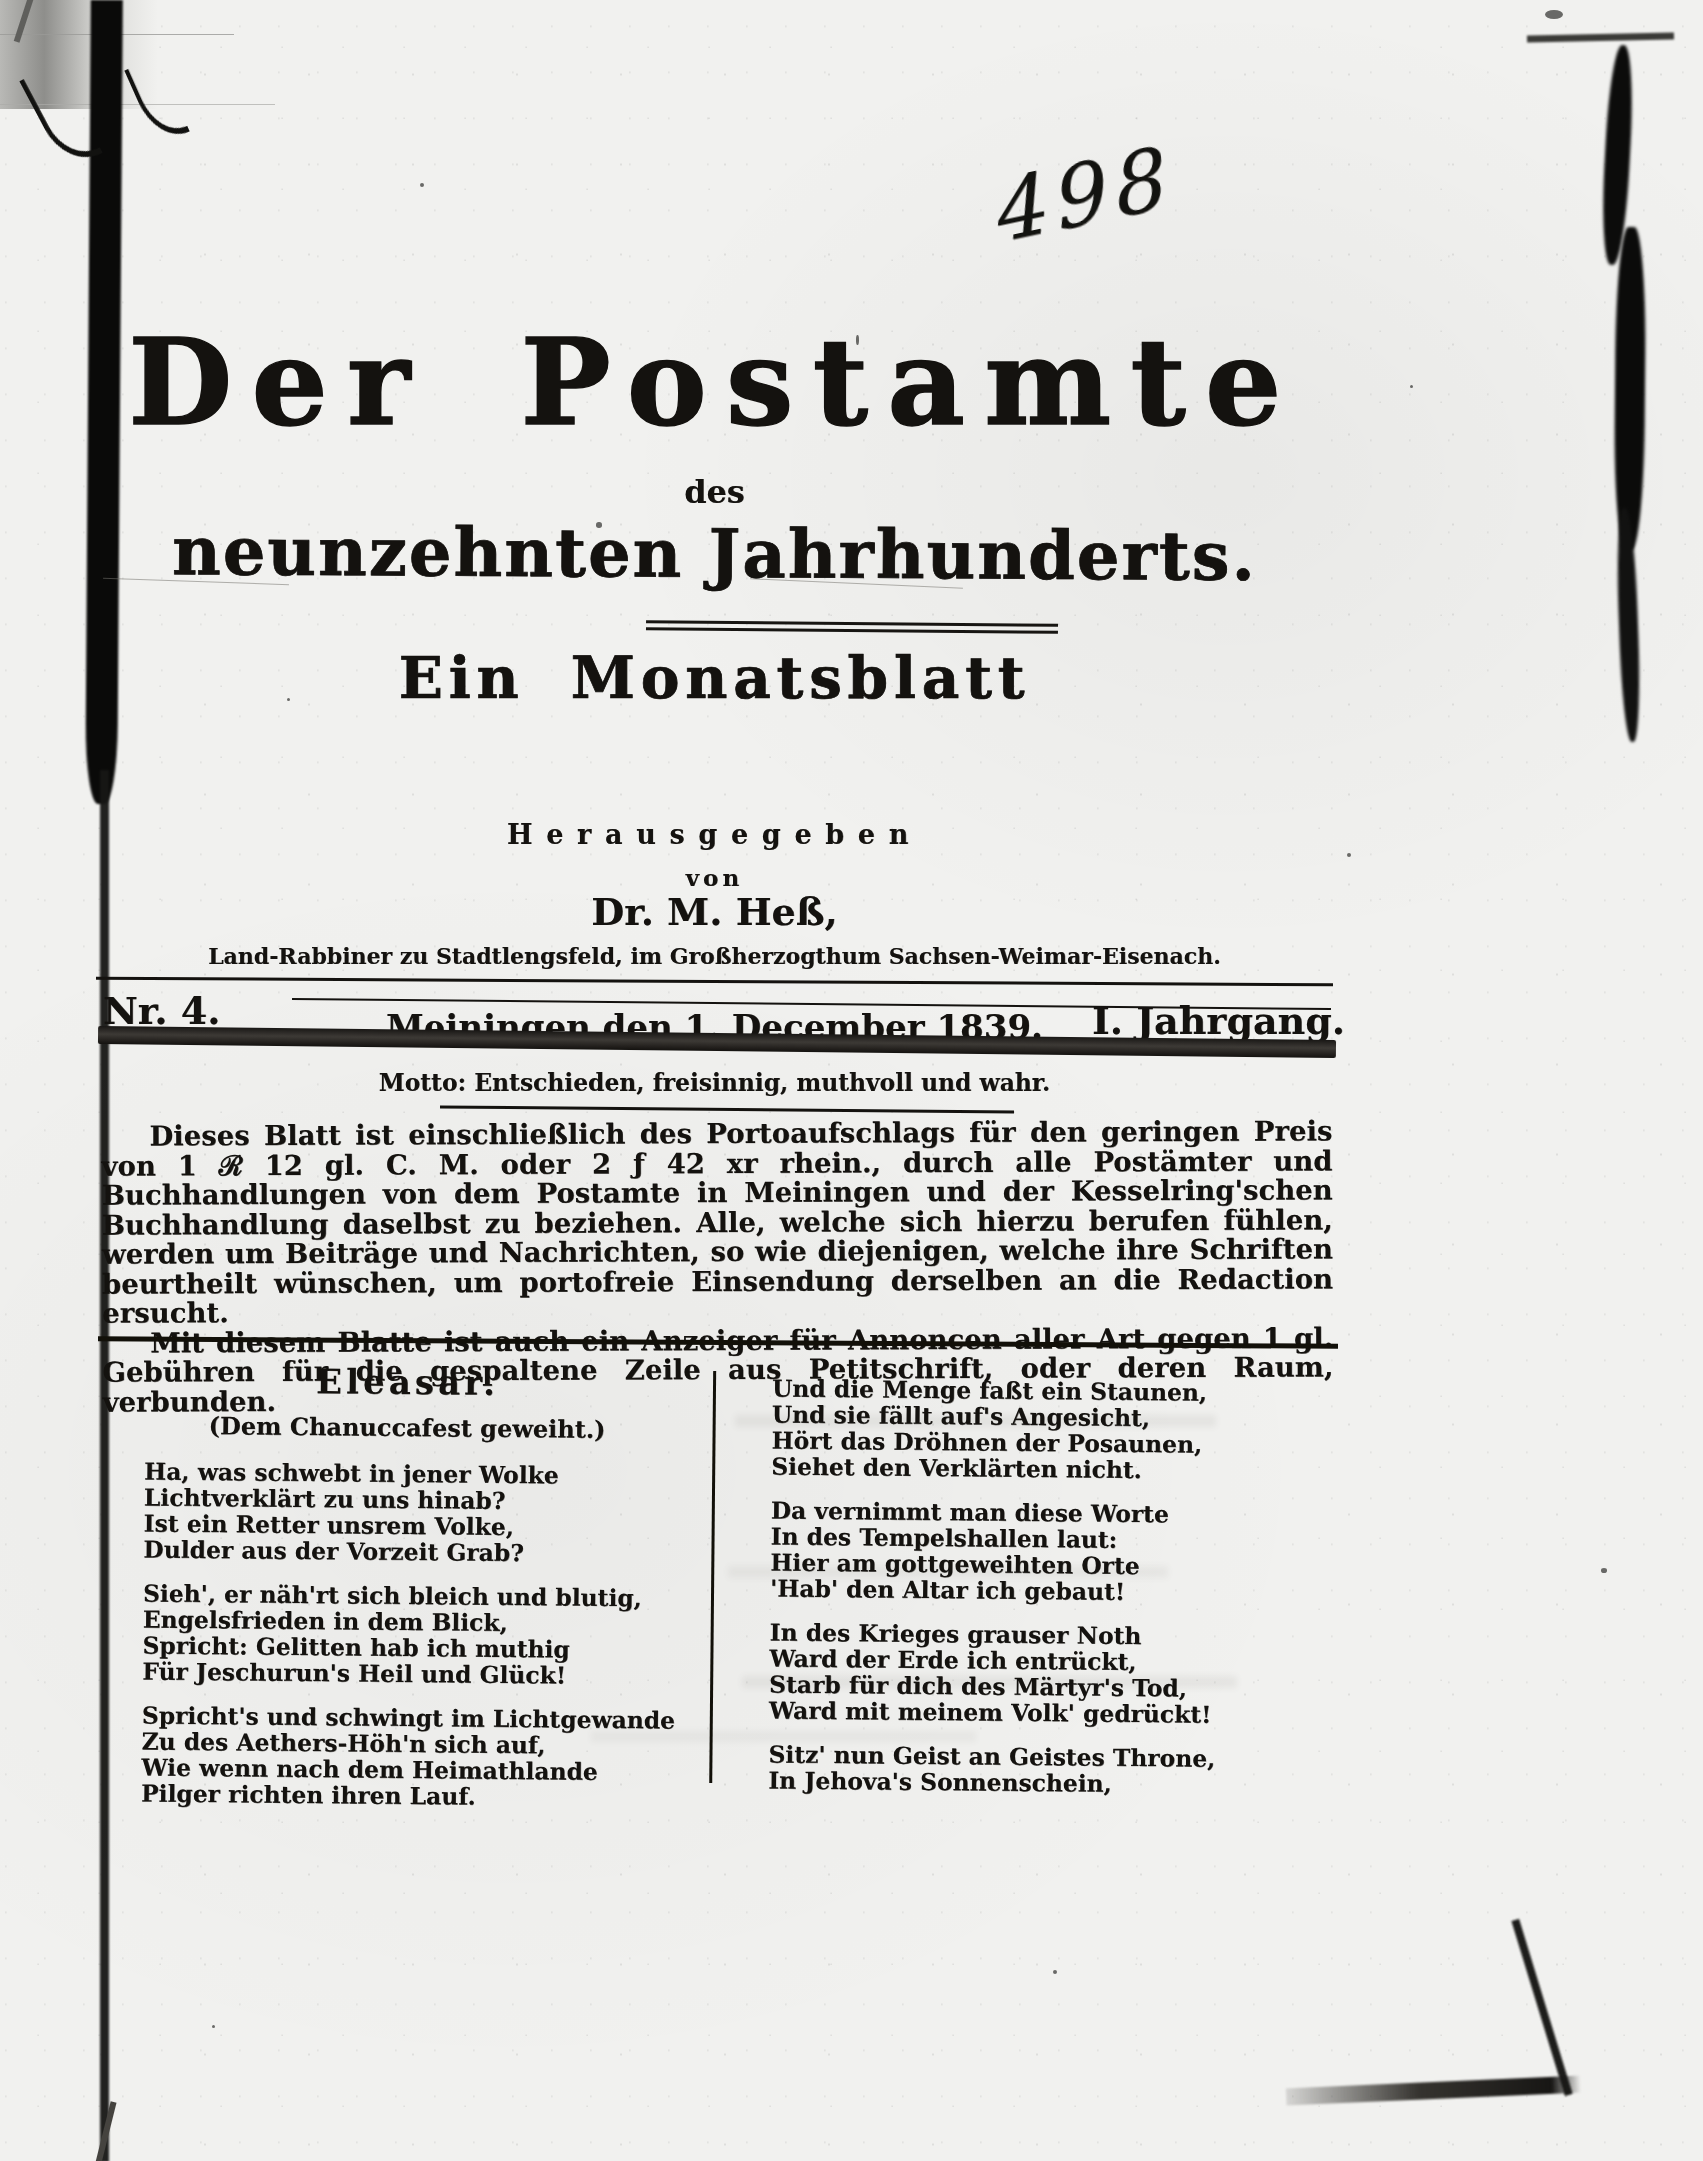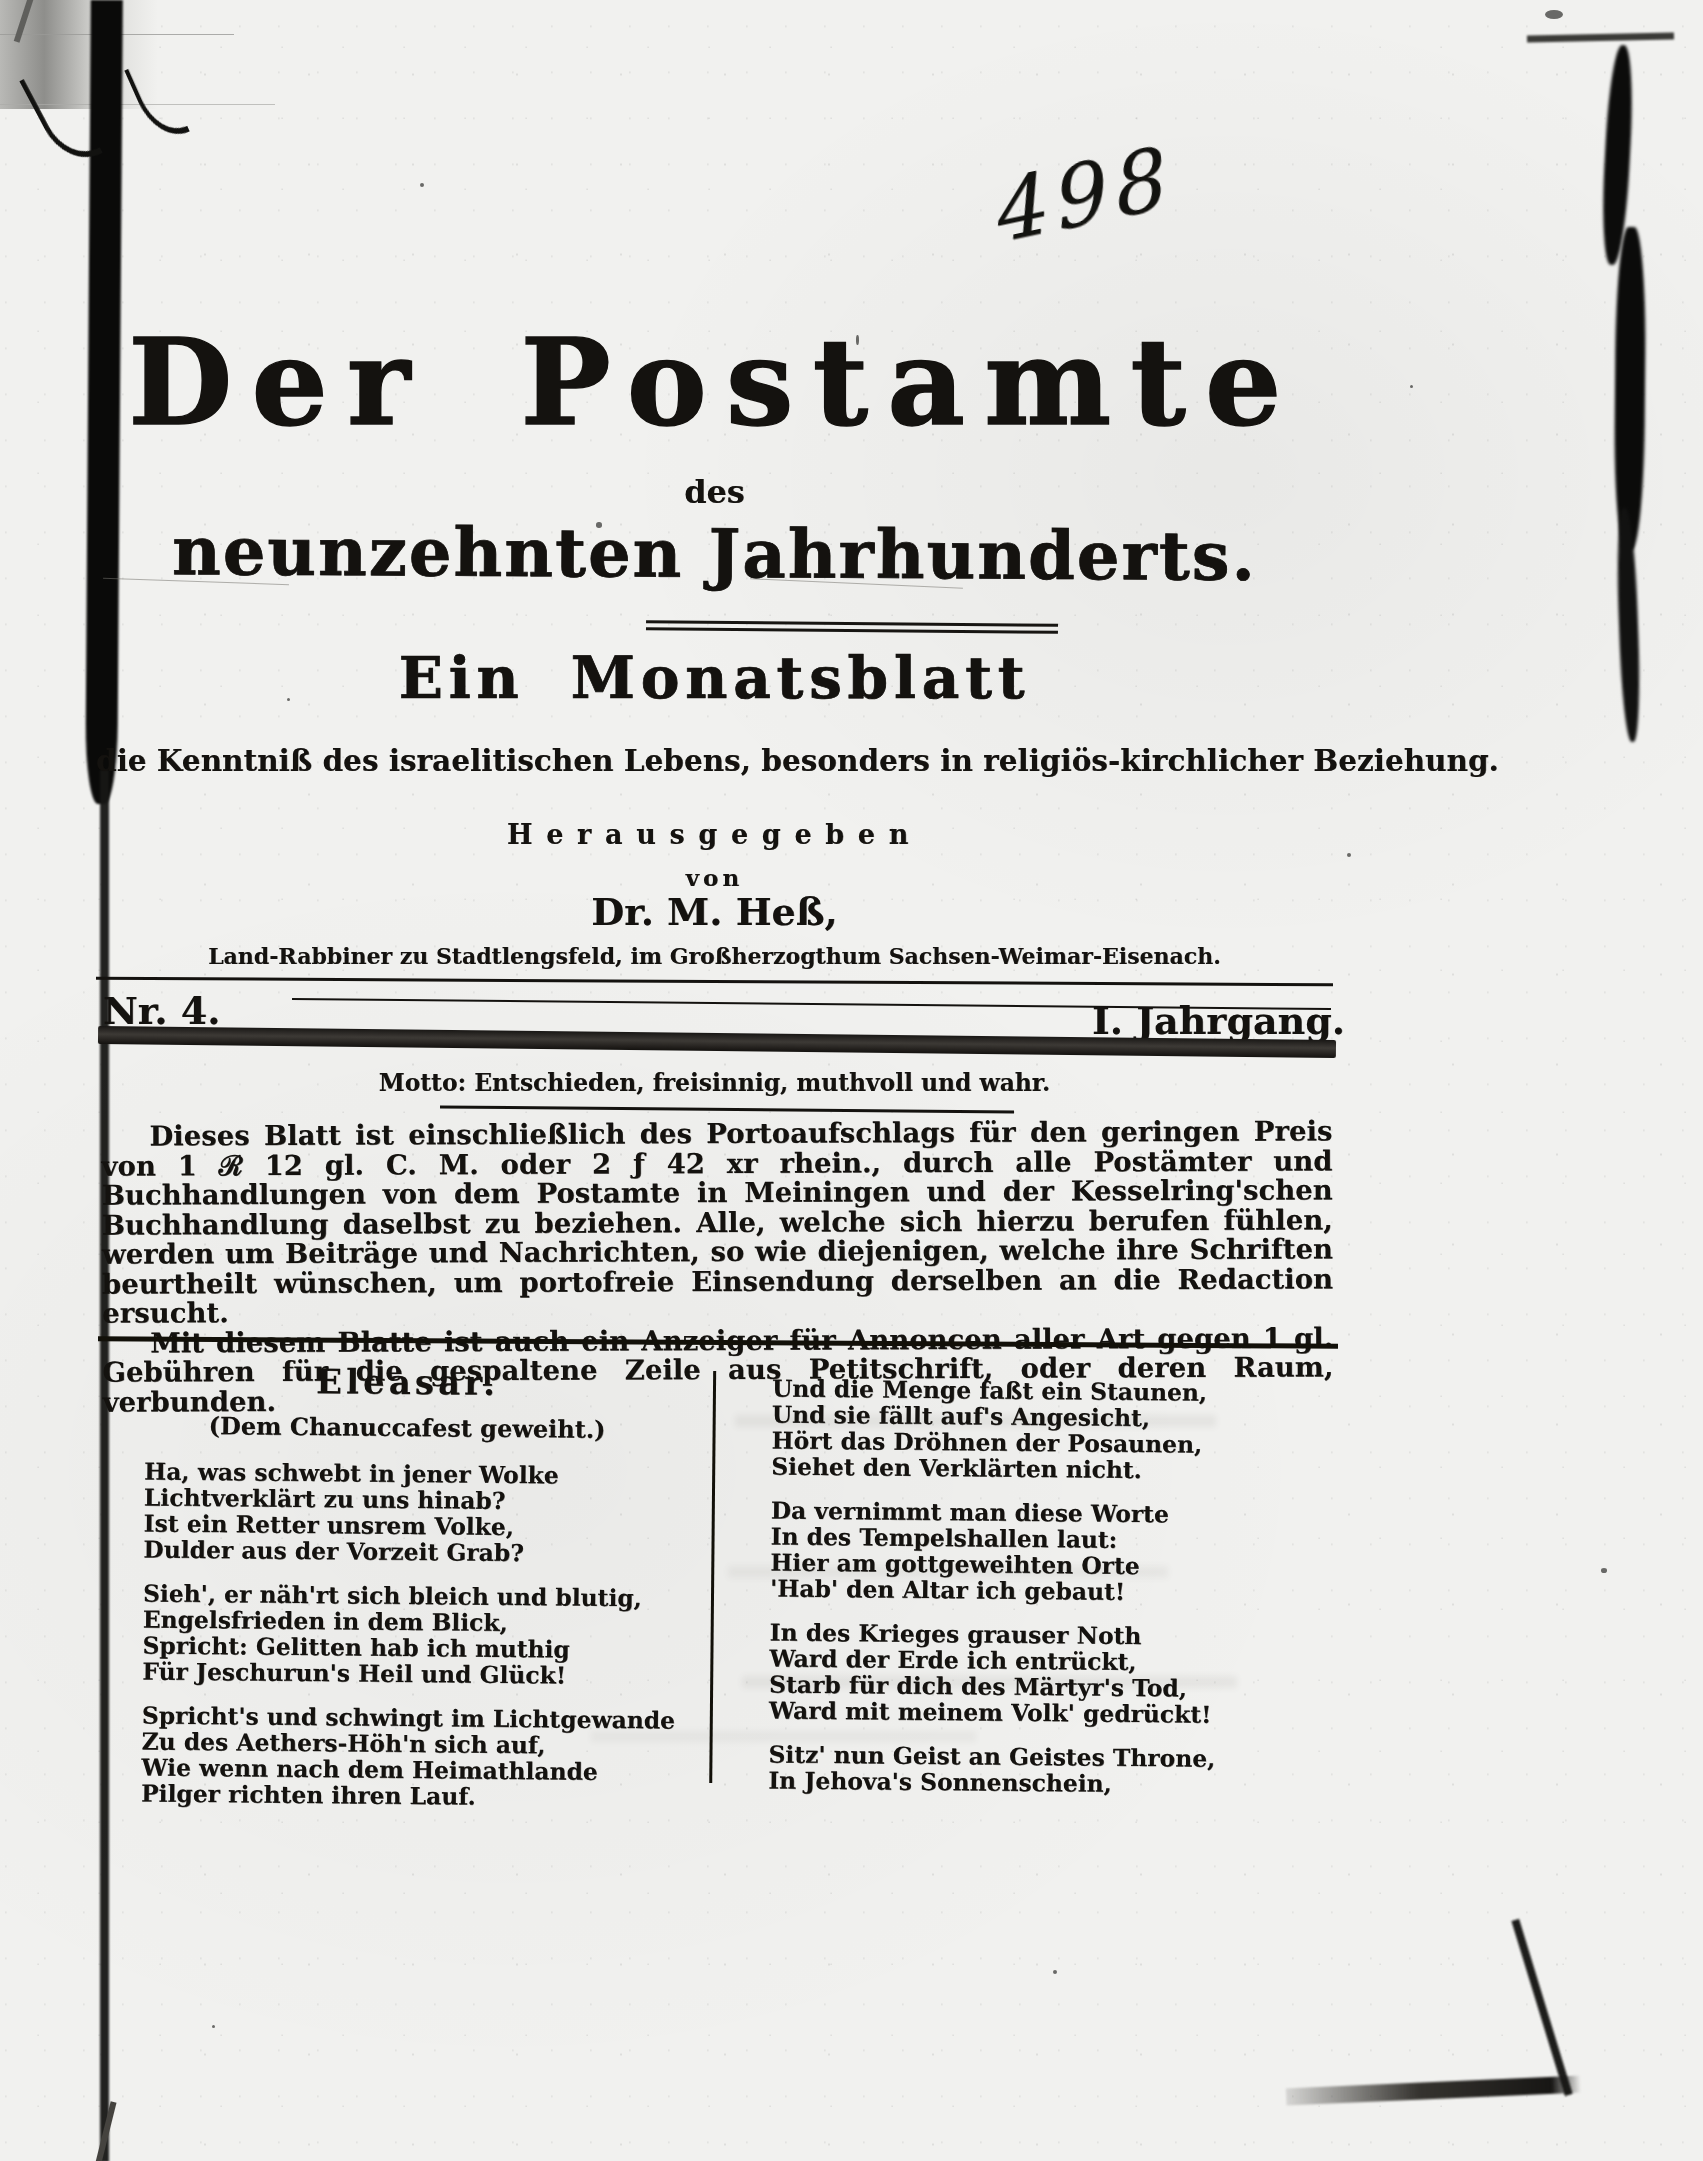--- a/index.html
+++ b/index.html
@@ -141,29 +141,29 @@
   <div class="abs ink" id="handwritten">498</div>
 
   <div class="centerband ink" id="mast-title">Der Postamte</div>
   <div class="centerband ink" id="mast-des">des</div>
   <div class="centerband ink" id="mast-century">neunzehnten Jahrhunderts.</div>
   <div class="abs dblrule">
       <div class="r1"></div>
       <div class="r2"></div>
     </div>
   <div class="centerband ink" id="mast-type">Ein Monatsblatt</div>
-  <div class="centerband ink" id="mast-scope">die Kenntniß des israelitischen Lebens, besonders in religiös-kirchlicher Beziehung.</div>
   <div class="centerband ink" id="mast-published">Herausgegeben</div>
   <div class="centerband ink" id="mast-von">von</div>
   <div class="centerband ink" id="mast-editor">Dr. M. Heß,</div>
   <div class="centerband ink" id="mast-editor-title">Land-Rabbiner zu Stadtlengsfeld, im Großherzogthum Sachsen-Weimar-Eisenach.</div>
 
   <div class="artifact" id="rule-issue-top"></div>
   <div class="artifact" id="rule-issue-partial"></div>
   <div class="abs ink" id="issue-number">Nr. 4.</div>
+  <div class="centerband ink" id="issue-date">Meiningen den 1. December 1839.</div>
   <div class="abs ink" id="issue-volume">I. Jahrgang.</div>
   <div class="artifact" id="thick-bar"></div>
 
   <div class="centerband ink" id="motto">Motto: Entschieden, freisinnig, muthvoll und wahr.</div>
   <div class="artifact" id="motto-rule"></div>
 
   <div class="abs ink" id="notice">
     <p>Dieses Blatt ist einschließlich des Portoaufschlags für den geringen Preis von 1 ℛ 12 gl. C. M. oder 2 ƒ 42 xr rhein., durch alle Postämter und Buchhandlungen von dem Postamte in Meiningen und der Kesselring'schen Buchhandlung daselbst zu beziehen. Alle, welche sich hierzu berufen fühlen, werden um Beiträge und Nachrichten, so wie diejenigen, welche ihre Schriften beurtheilt wünschen, um portofreie Einsendung derselben an die Redaction ersucht.</p>
     <p>Mit diesem Blatte ist auch ein Anzeiger für Annoncen aller Art gegen 1 gl. Gebühren für die gespaltene Zeile aus Petitschrift, oder deren Raum, verbunden.</p>
   </div>

